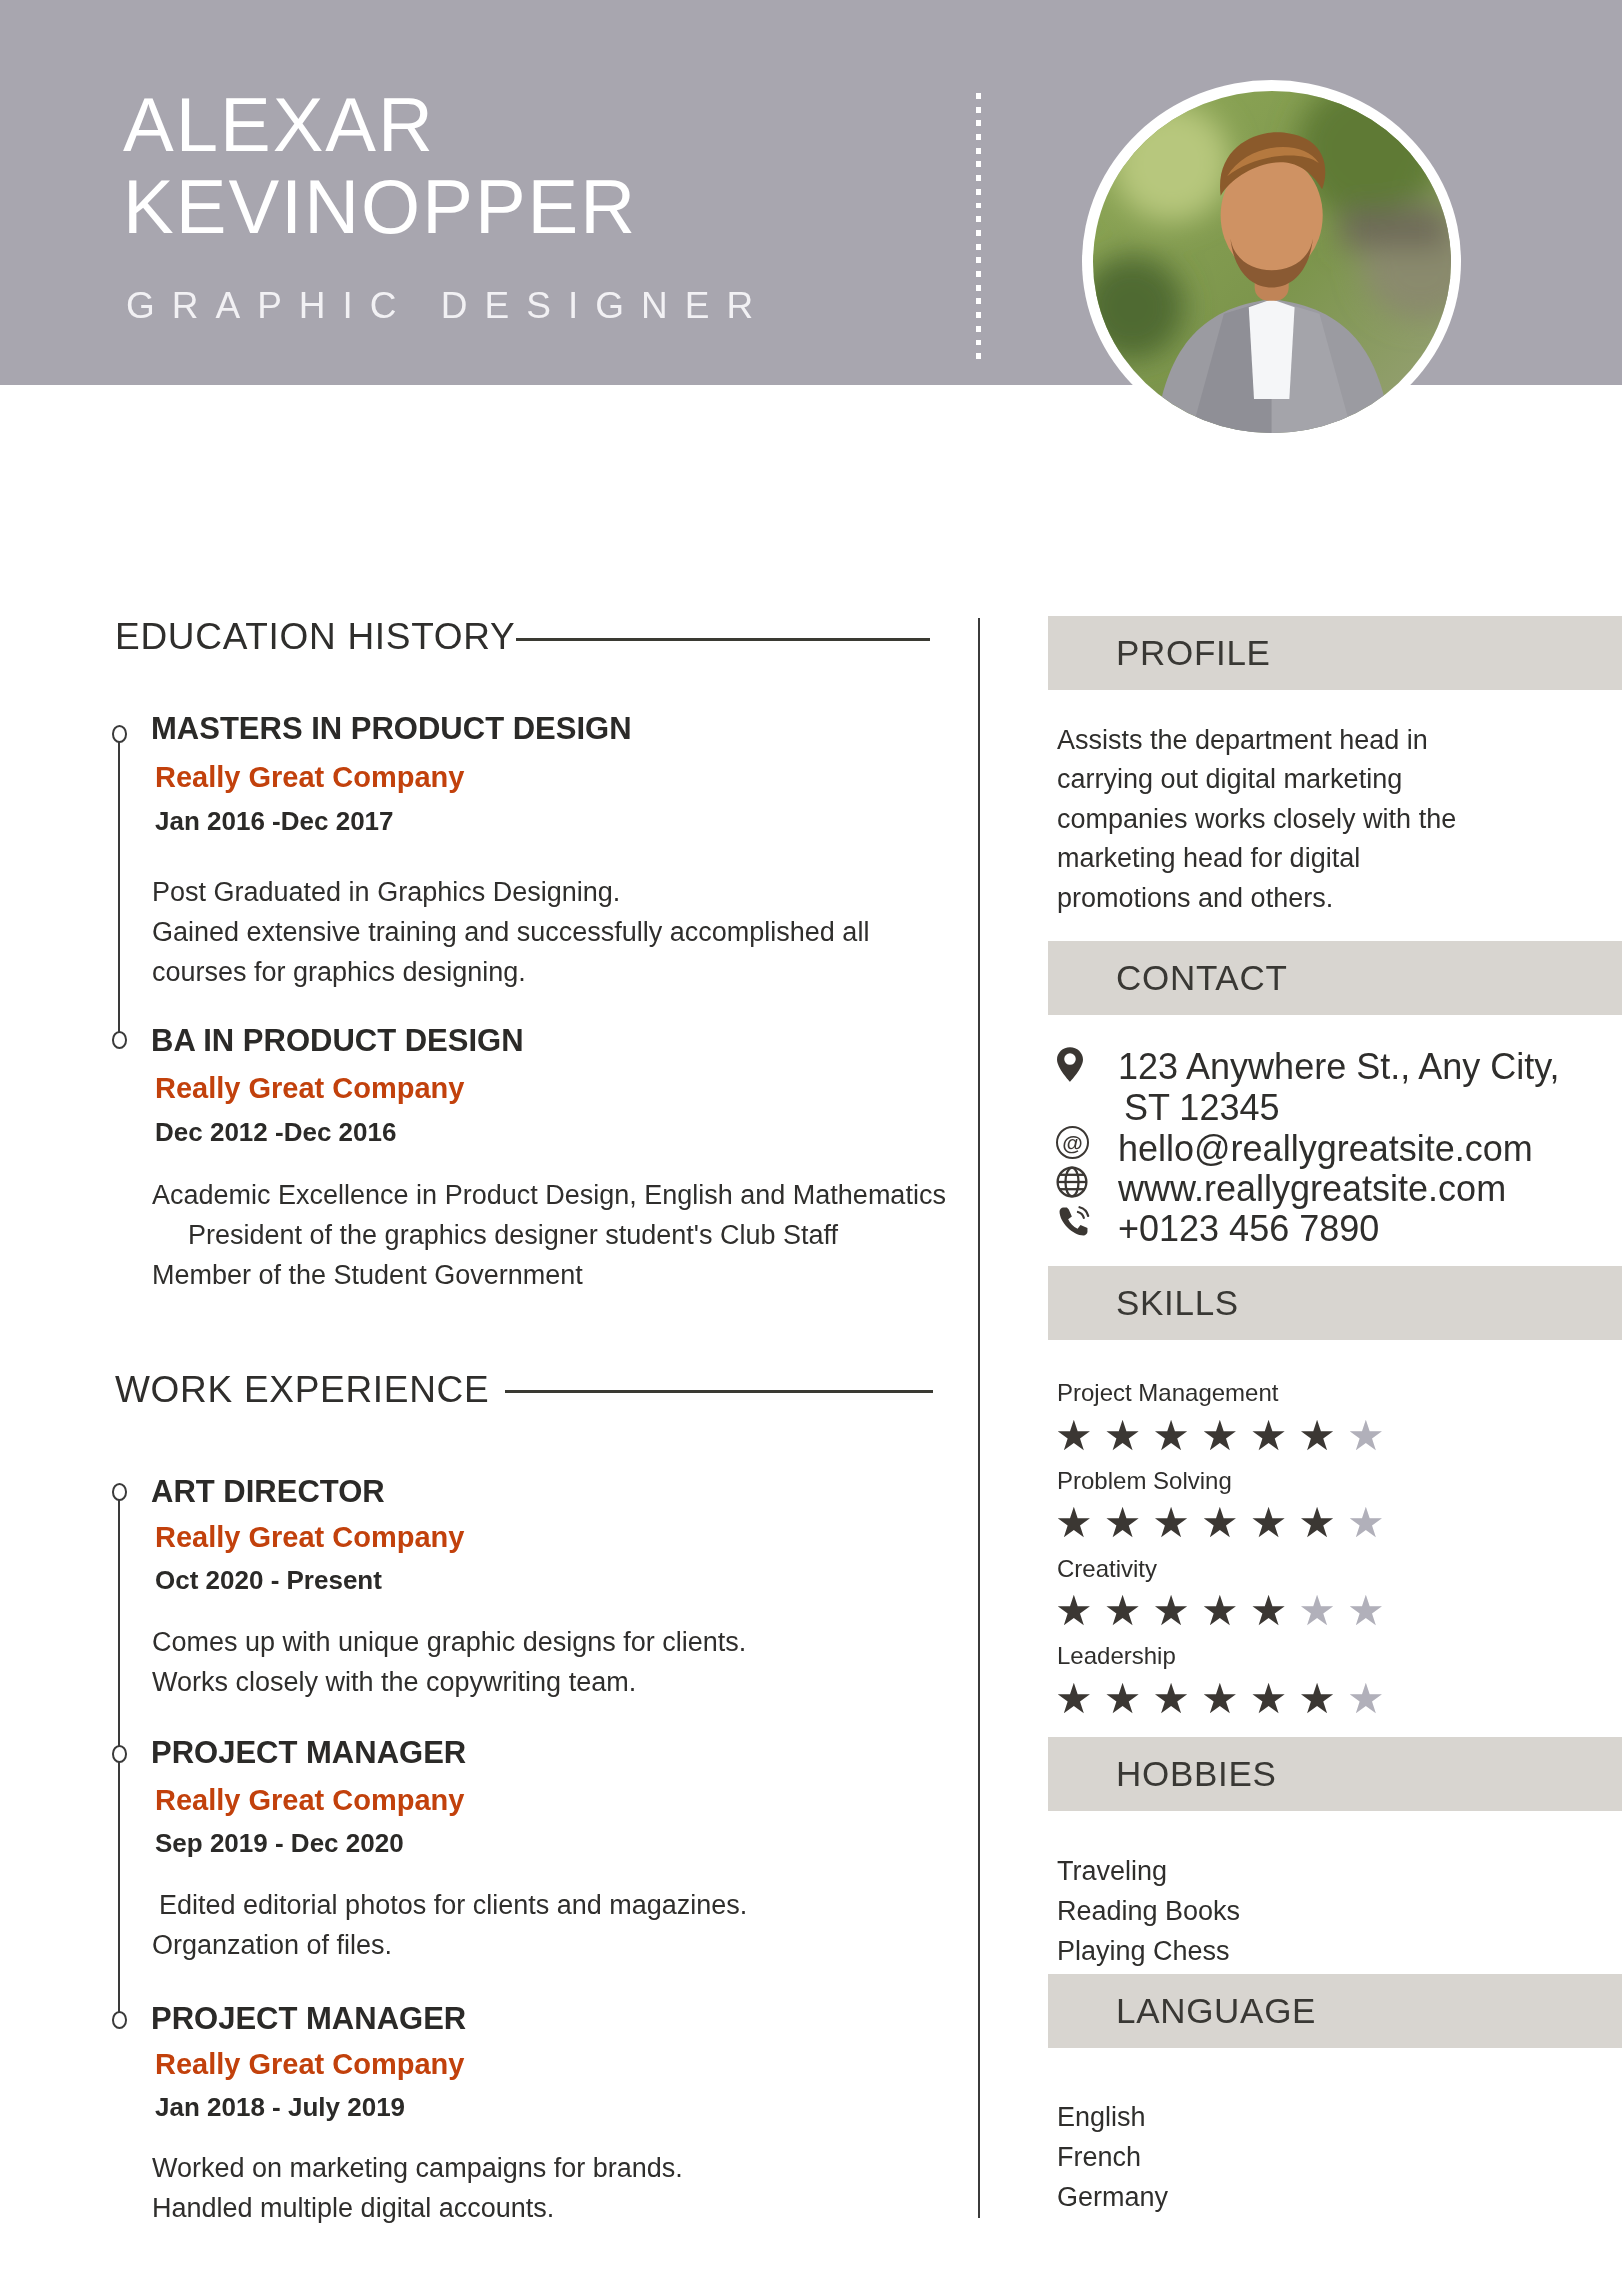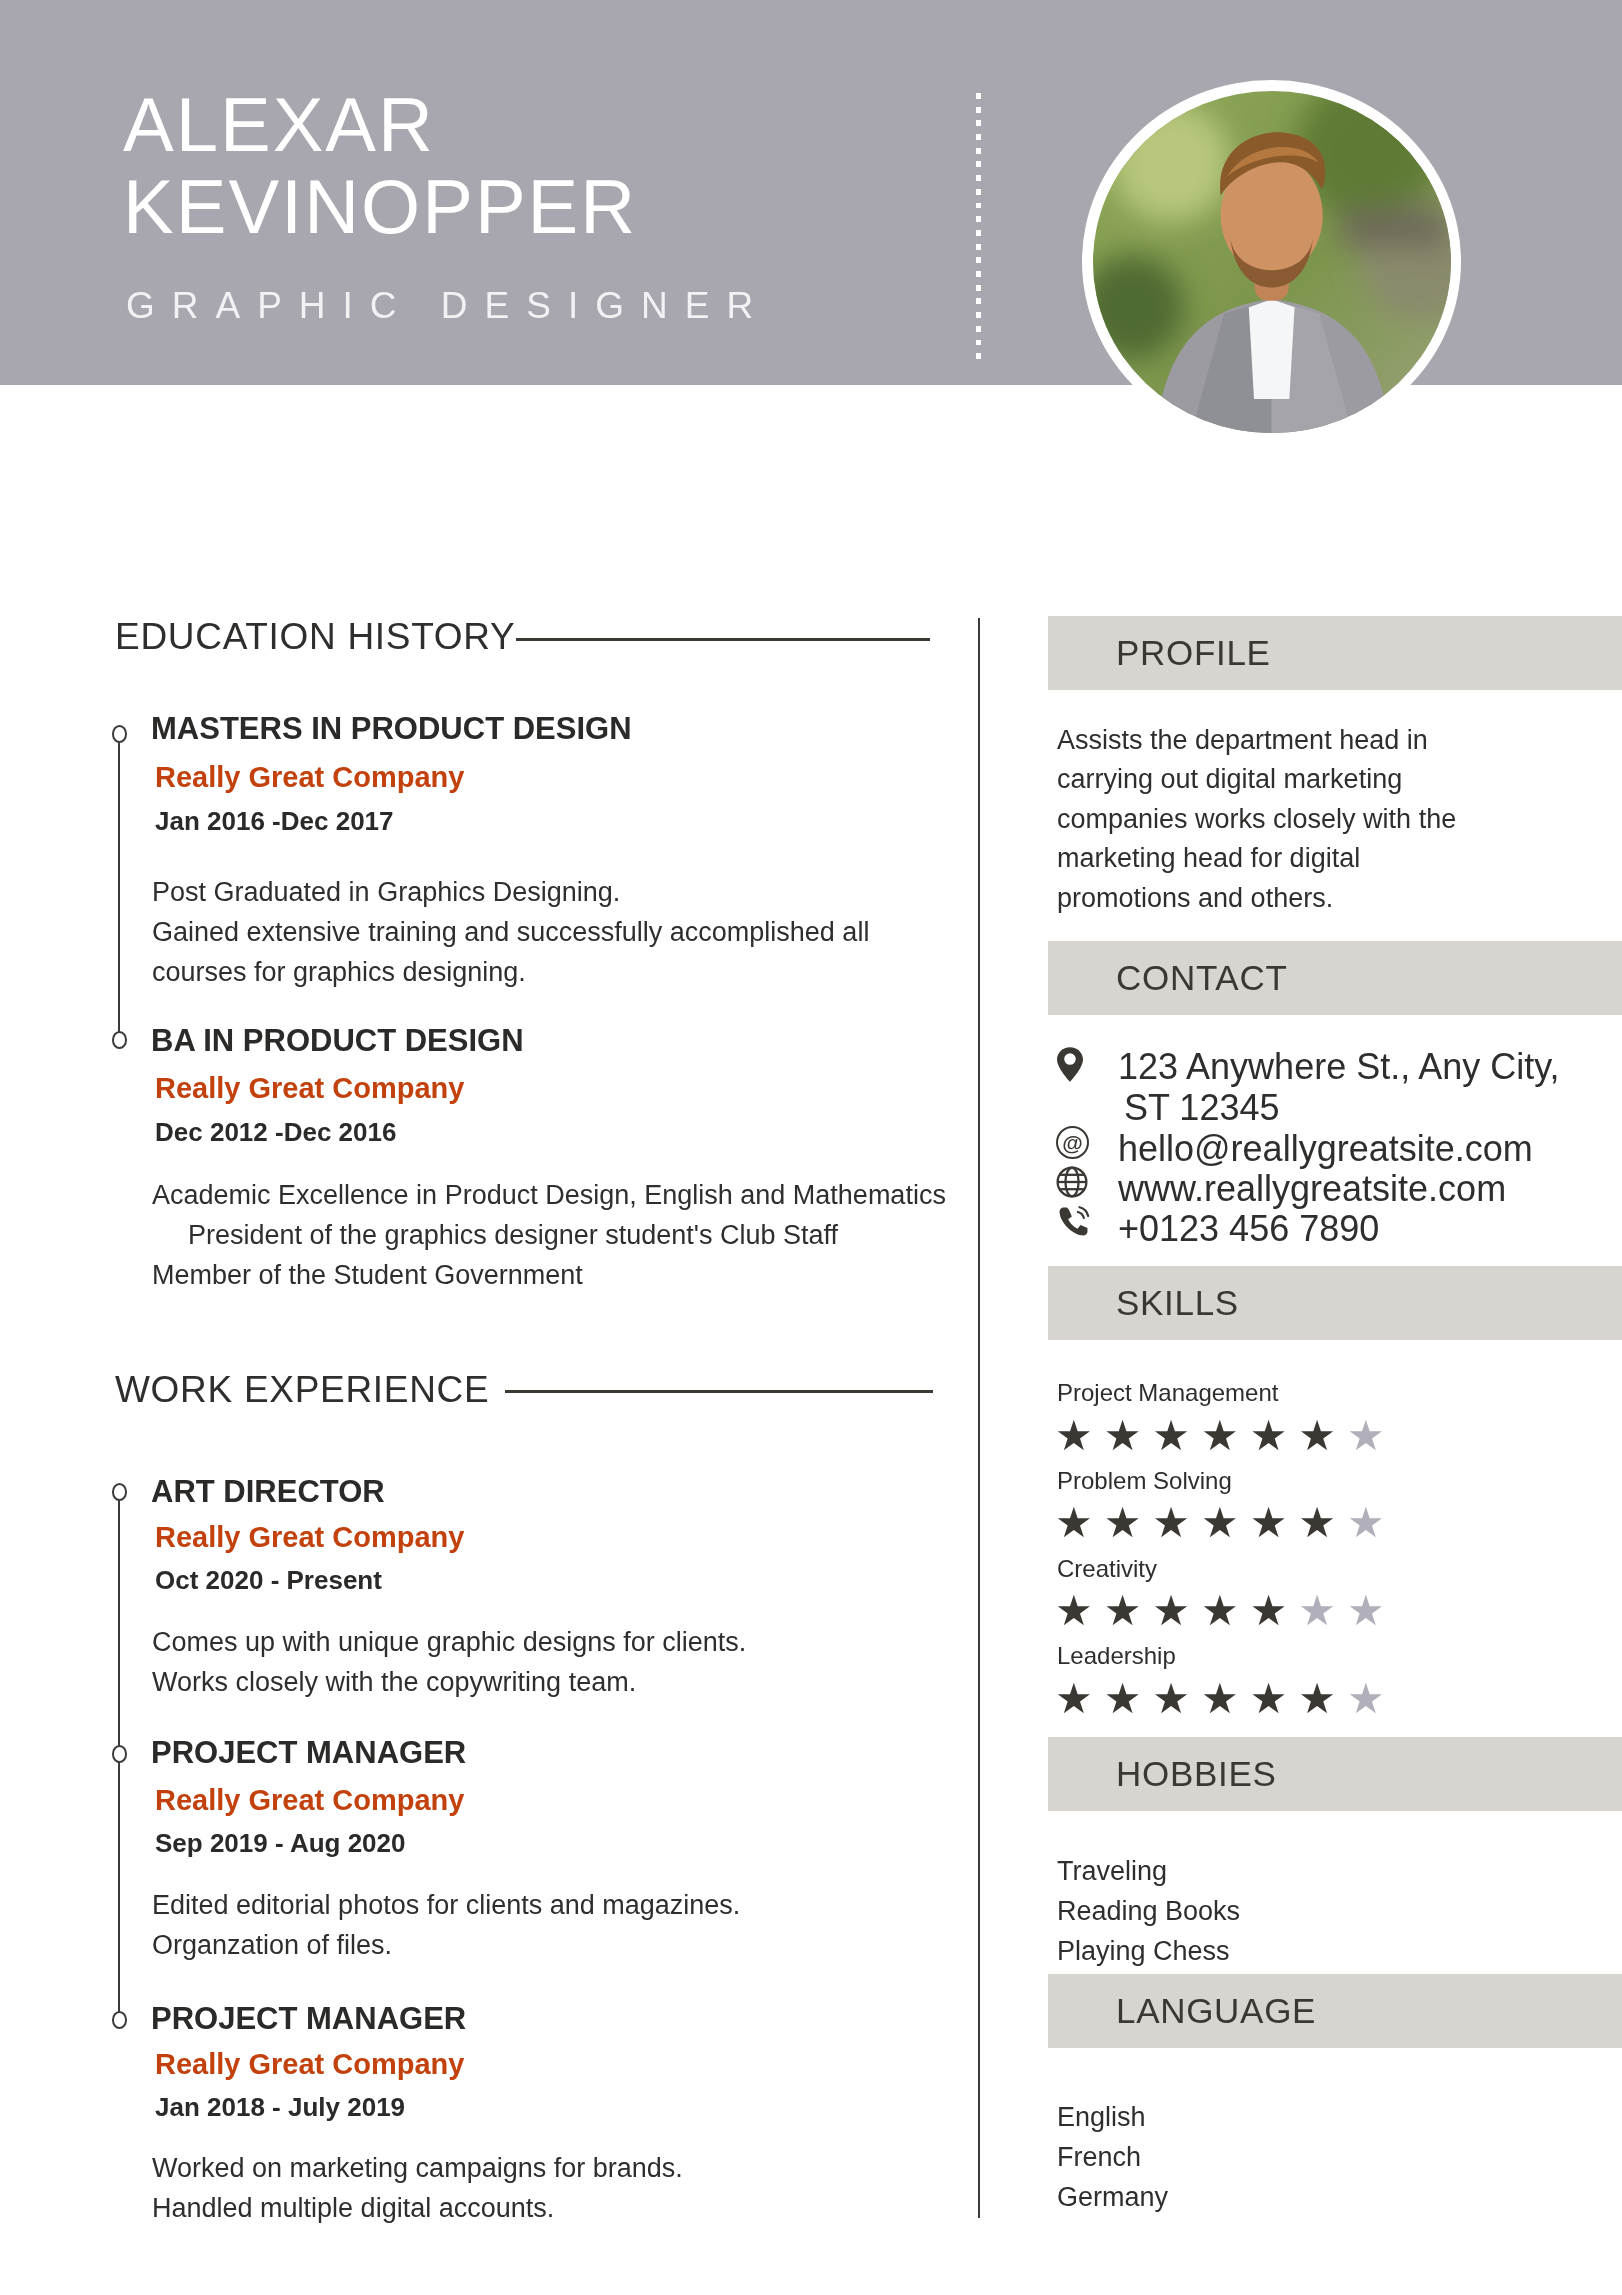--- a/index.html
+++ b/index.html
@@ -125,22 +125,22 @@
   <div class="tl-bullet" style="left:112px;top:2011px;"></div>
 
   <div class="entry-title" style="left:151px;top:1474px;">ART DIRECTOR</div>
   <div class="entry-company" style="left:155px;top:1521px;">Really Great Company</div>
   <div class="entry-dates" style="left:155px;top:1565px;">Oct 2020 - Present</div>
   <div class="entry-line" style="left:152px;top:1627px;">Comes up with unique graphic designs for clients.</div>
   <div class="entry-line" style="left:152px;top:1667px;">Works closely with the copywriting team.</div>
 
   <div class="entry-title" style="left:151px;top:1735px;">PROJECT MANAGER</div>
   <div class="entry-company" style="left:155px;top:1784px;">Really Great Company</div>
-  <div class="entry-dates" style="left:155px;top:1828px;">Sep 2019 - Aug 2020</div>
-  <div class="entry-line" style="left:152px;top:1890px;">Edited editorial photos for clients and magazines.</div>
+  <div class="entry-dates" style="left:155px;top:1828px;">Sep 2019 - Dec 2020</div>
+  <div class="entry-line" style="left:159px;top:1890px;">Edited editorial photos for clients and magazines.</div>
   <div class="entry-line" style="left:152px;top:1930px;">Organzation of files.</div>
 
   <div class="entry-title" style="left:151px;top:2001px;">PROJECT MANAGER</div>
   <div class="entry-company" style="left:155px;top:2048px;">Really Great Company</div>
   <div class="entry-dates" style="left:155px;top:2092px;">Jan 2018 - July 2019</div>
   <div class="entry-line" style="left:152px;top:2153px;">Worked on marketing campaigns for brands.</div>
   <div class="entry-line" style="left:152px;top:2193px;">Handled multiple digital accounts.</div>
 
   <div class="col-divider"></div>
 

